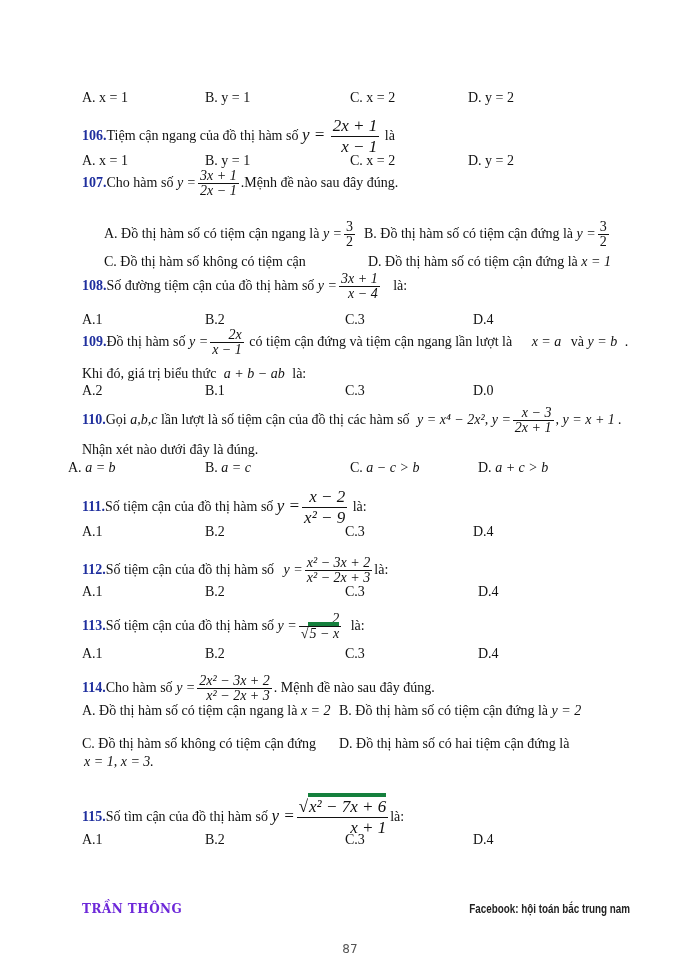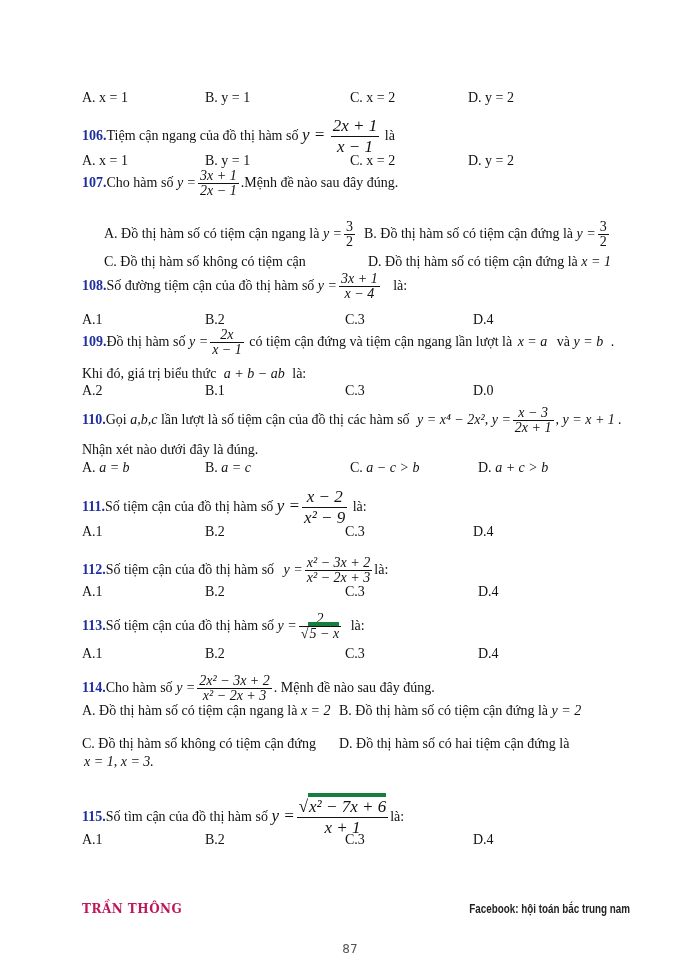--- a/index.html
+++ b/index.html
@@ -2,29 +2,29 @@
 <html><head>
 <meta charset="utf-8">
 <style>
   html, body { margin: 0; padding: 0; background: #ffffff; }
   body { width: 700px; height: 960px; position: relative; overflow: hidden;
          font-family: "Liberation Serif", "DejaVu Serif", serif; color: #111; font-size: 14px; }
   .page { position: absolute; left: 0; top: 0; width: 700px; height: 960px; }
   .line { position: absolute; white-space: nowrap; line-height: 16px; }
   .qnum { color: #1f2f9e; font-weight: bold; }
   .m { font-style: italic; }
-  .frac { display: inline-block; vertical-align: middle; text-align: center; margin: 0 2px; font-family: Liberation Serif, serif; }
+  .frac { display: inline-block; vertical-align: middle; text-align: right; margin: 0 2px; font-family: Liberation Serif, serif; }
   .frac .n, .frac .d { display: block; line-height: 15px; padding: 0 2px; }
   .frac .n { border-bottom: 1px solid #111; }
   .big .n, .big .d { font-size: 17px; line-height: 20px; }
   .sm .n, .sm .d { font-size: 14px; line-height: 14px; }
   .opt { position: absolute; white-space: nowrap; }
   .sqrt { border-top: 4px solid #15803d; padding-left: 1px; }
   .footer-left { position: absolute; left: 82px; top: 902px; font-size: 12px; font-weight: bold;
-                 letter-spacing: 0.5px; font-family: "DejaVu Serif", serif; color: #be185d; }
+                 letter-spacing: 0.5px; font-family: "DejaVu Serif", serif; color: #6d28d9; }
   .footer-right { position: absolute; right: 70px; top: 902px; font-size: 12px; font-weight: bold;
                   font-family: "Liberation Sans", sans-serif; color: #222; transform: scaleX(0.82); transform-origin: right; }
   .pagenum { position: absolute; left: 0; width: 700px; text-align: center; top: 942px;
              font-family: "DejaVu Sans", sans-serif; font-size: 12px; color: #555; }
 </style>
 </head>
 <body>
 
 <div class="page">
 
@@ -66,21 +66,21 @@
   </div>
   <div class="opt" style="left:82px;top:312px">A.1</div>
   <div class="opt" style="left:205px;top:312px">B.2</div>
   <div class="opt" style="left:345px;top:312px">C.3</div>
   <div class="opt" style="left:473px;top:312px">D.4</div>
 
   <div class="line" style="left:82px;top:328px">
     <span class="qnum">109.</span><span>Đồ thị hàm số</span>
     <span class="m">y =</span><span class="frac sm m"><span class="n">2x</span><span class="d">x − 1</span></span>
     <span style="margin-left:0">có tiệm cận đứng và tiệm cận ngang lần lượt là</span>
-    <span class="m" style="margin-left:2px">x = a</span>
+    <span class="m" style="margin-left:16px">x = a</span>
     <span style="margin-left:6px">và</span>
     <span class="m" style="">y = b</span>
     <span style="margin-left:4px">.</span>
   </div>
   <div class="line" style="left:82px;top:366px">
     <span>Khi đó, giá trị biểu thức</span>
     <span class="m" style="margin-left:4px">a + b − ab</span>
     <span style="margin-left:4px">là:</span>
   </div>
   <div class="opt" style="left:82px;top:383px">A.2</div>
@@ -88,21 +88,21 @@
   <div class="opt" style="left:345px;top:383px">C.3</div>
   <div class="opt" style="left:473px;top:383px">D.0</div>
 
   <div class="line" style="left:82px;top:406px">
     <span class="qnum">110.</span><span>Gọi</span>
     <span class="m">a,b,c</span>
     <span>lần lượt là số tiệm cận của đồ thị các hàm số</span>
     <span class="m" style="margin-left:4px">y = x⁴ − 2x², y =</span><span class="frac sm m"><span class="n">x − 3</span><span class="d">2x + 1</span></span><span class="m">, y = x + 1 .</span>
   </div>
   <div class="opt" style="left:82px;top:442px">Nhận xét nào dưới đây là đúng.</div>
-  <div class="opt" style="left:82px;top:460px"><span>A.</span> <span class="m">a = b</span></div>
+  <div class="opt" style="left:68px;top:460px"><span>A.</span> <span class="m">a = b</span></div>
   <div class="opt" style="left:205px;top:460px"><span>B.</span> <span class="m">a = c</span></div>
   <div class="opt" style="left:350px;top:460px"><span>C.</span> <span class="m">a − c &gt; b</span></div>
   <div class="opt" style="left:478px;top:460px"><span>D.</span> <span class="m">a + c &gt; b</span></div>
 
   <div class="line" style="left:82px;top:487px">
     <span class="qnum">111.</span><span>Số tiệm cận của đồ thị hàm số</span>
     <span class="m" style="font-size:17px">y =</span><span class="frac big m"><span class="n">x − 2</span><span class="d">x² − 9</span></span>
     <span>là:</span>
   </div>
   <div class="opt" style="left:82px;top:524px">A.1</div>

